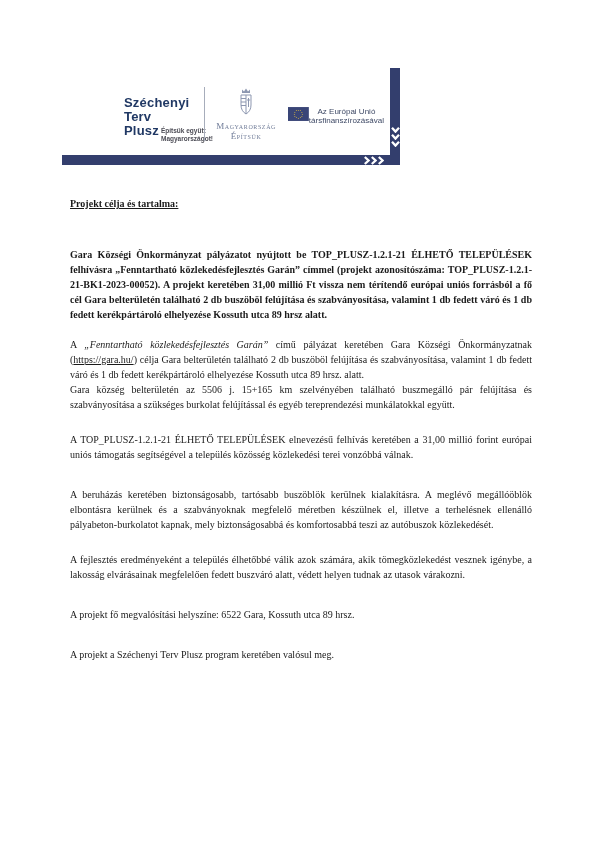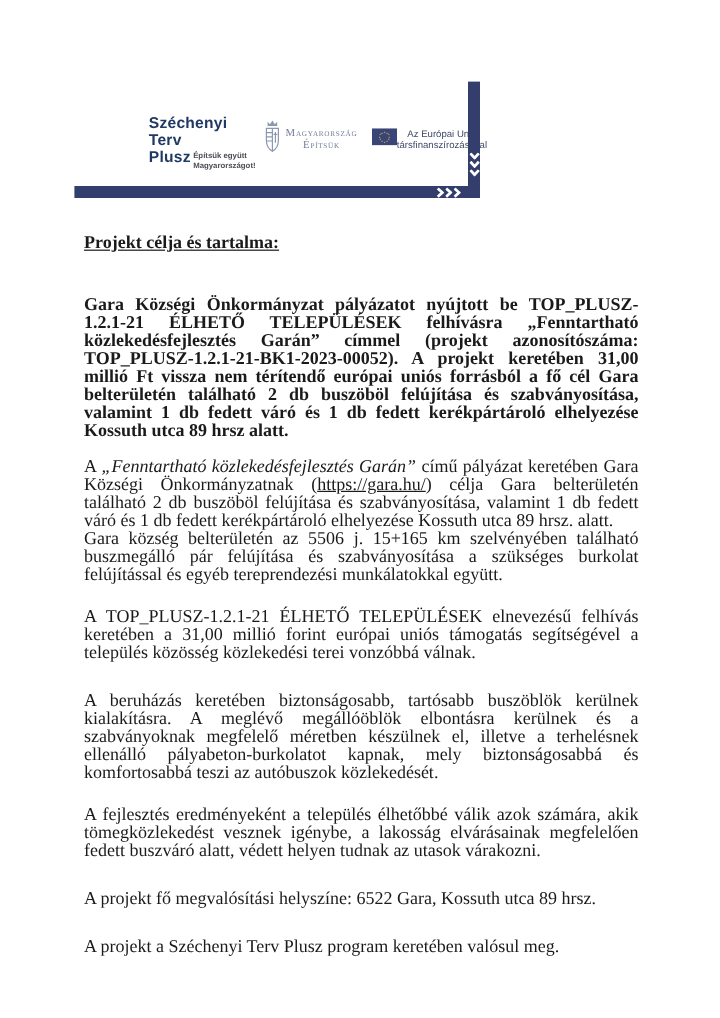--- a/index.html
+++ b/index.html
@@ -35,36 +35,36 @@
     font-size:13px;line-height:14px;color:#203864;letter-spacing:0.2px;margin-left:48px;
   }
   .stp-row{display:flex;align-items:flex-start;gap:2px;}
   .stp-tagline{
     font-family:"Liberation Sans", sans-serif;font-size:6.5px;line-height:8px;
     color:#4c4c55;font-weight:bold;margin-top:3px;
   }
 
   .divider{width:1px;height:54px;background:#a7adbb;margin:0 12px 0 4px;}
 
-  .gov-logo{display:flex;flex-direction:row;align-items:center;width:88px;}
+  .gov-logo{display:flex;flex-direction:column;align-items:center;width:88px;}
   .gov-text{
     font-variant:small-caps;font-family:"Liberation Serif", serif;
     font-size:9px;line-height:10px;color:#707c98;text-align:center;
     letter-spacing:0.6px;margin-top:3px;
   }
 
   .eu-logo{display:flex;flex-direction:row;align-items:center;margin-left:12px;width:96px;}
   .eu-text{
     font-family:"Liberation Sans", sans-serif;font-size:8px;line-height:9.5px;
     color:#3f4a66;text-align:center;margin-top:5px;
   }
 
   
   .doc{position:absolute;left:70px;right:68px;top:196px;}
-  .doc p{margin:0;font-size:15px;line-height:15px;text-align:justify;}
+  .doc p{margin:0;font-size:10px;line-height:15px;text-align:justify;}
   .heading{
     font-size:12px;font-weight:bold;text-decoration:underline;
     margin:0;line-height:15px;text-align:left;
   }
   .p-bold{font-weight:bold;margin-top:36px !important;}
   .p-goal{margin-top:15px !important;}
   .p-scope{margin-top:0 !important;}
   .p-funding{margin-top:20px !important;}
   .p-investment{margin-top:25px !important;}
   .p-result{margin-top:20px !important;}

